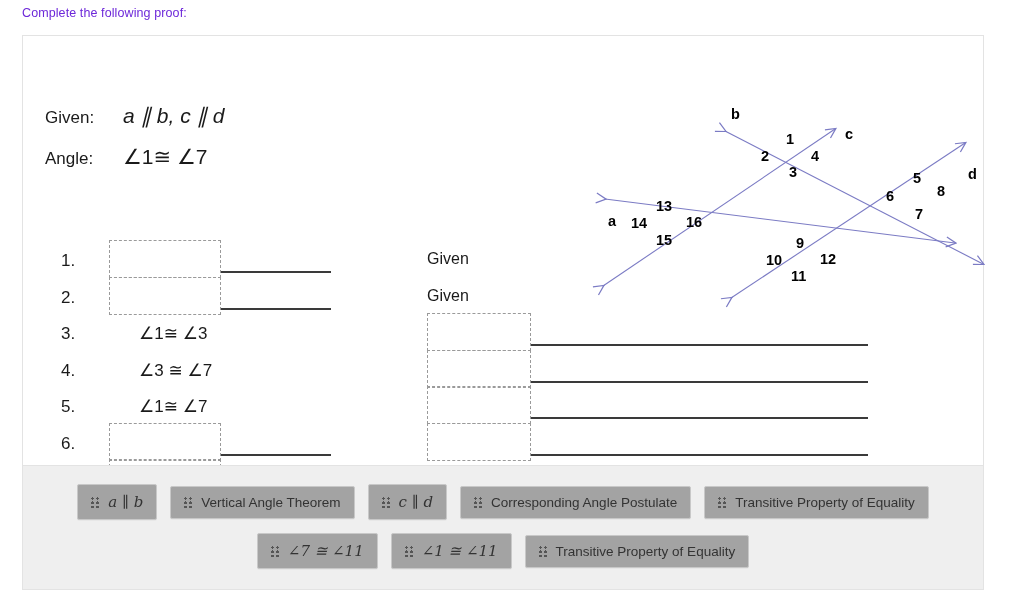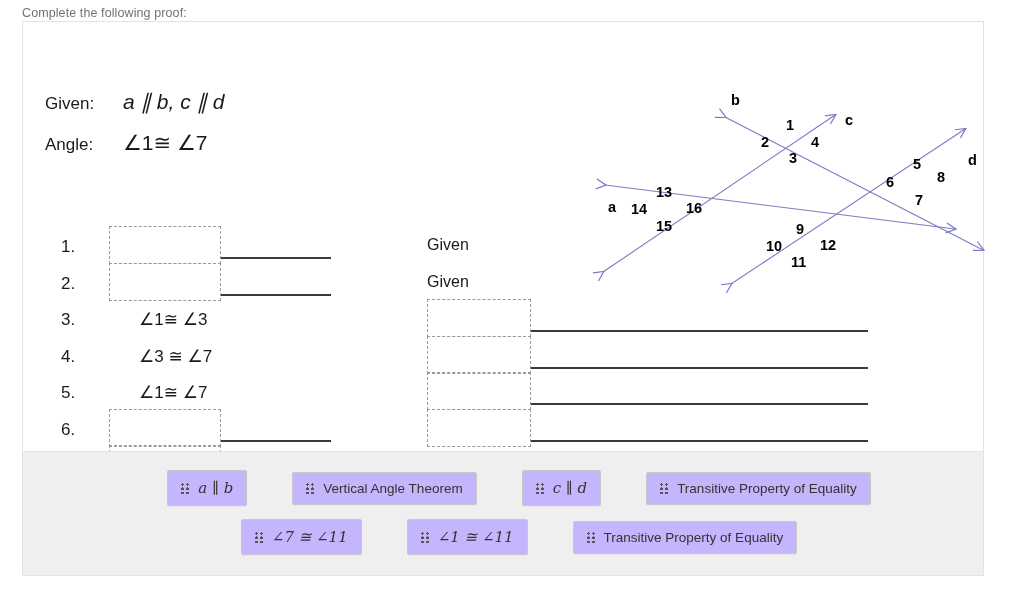--- a/index.html
+++ b/index.html
@@ -6,24 +6,24 @@
   body{
     width:1010px;height:606px;
     background:#ffffff;
     font-family:"Liberation Sans",sans-serif;
     color:#1a1a1a;
     overflow:hidden;
     position:relative;
   }
   #prompt{
     position:absolute;left:22px;top:6px;
-    font-size:12.5px;color:#737373;letter-spacing:.1px;
+    font-size:12.5px;color:#6d28d9;letter-spacing:.1px;
   }
   #card{
-    position:absolute;left:22px;top:21px;
+    position:absolute;left:22px;top:35px;
     width:962px;height:555px;
     border:1px solid #e3e3e3;
     background:#ffffff;
     box-sizing:border-box;
     padding-left:32px;
   }
   
   #given-block{position:absolute;left:22px;top:68px;}
   .gp-row{display:flex;align-items:baseline;margin-bottom:17px;}
   .gp-label{font-size:17px;width:78px;}
@@ -55,28 +55,27 @@
     position:absolute;left:0;bottom:0;width:100%;
     background:#efefef;
     border-top:1px solid #e3e3e3;
     padding:18px 0 20px 0;
     box-sizing:border-box;
   }
   .tray-row{display:flex;justify-content:center;align-items:center;gap:13px;margin-bottom:13px;}
   .tray-row:last-child{margin-bottom:0;}
   .chip{
     display:inline-flex;align-items:center;gap:9px;
-    background:#c4b5fd;border:1px solid #c8c8c8;
+    background:#a3a3a3;border:1px solid #c8c8c8;
     border-radius:2px;
     padding:8px 13px;
     font-size:13.5px;color:#333;
     cursor:move;
     white-space:nowrap;
     box-shadow:0 1px 0 rgba(0,0,0,.03);
-    margin-left:32px;
   }
   .chip.math{font-family:"DejaVu Serif",serif;font-style:italic;font-size:15px;}
   .grip{
     display:inline-block;width:8px;height:11px;flex:none;
     background-image:
       radial-gradient(circle 1.4px at 1.5px 1.5px,#555 98%,transparent 100%),
       radial-gradient(circle 1.4px at 6.5px 1.5px,#555 98%,transparent 100%),
       radial-gradient(circle 1.4px at 1.5px 5.8px,#555 98%,transparent 100%),
       radial-gradient(circle 1.4px at 6.5px 5.8px,#555 98%,transparent 100%),
       radial-gradient(circle 1.4px at 1.5px 10px,#555 98%,transparent 100%),
@@ -235,20 +234,24 @@
       <span class="chip">
         <span class="grip"></span>
         <span>Vertical Angle Theorem</span>
       </span>
       <span class="chip math">
         <span class="grip"></span>
         <span>c ∥ d</span>
       </span>
       <span class="chip">
         <span class="grip"></span>
+        <span>Corresponding Angle Postulate</span>
+      </span>
+      <span class="chip">
+        <span class="grip"></span>
         <span>Transitive Property of Equality</span>
       </span>
     </div>
 
     <div class="tray-row">
       <span class="chip math">
         <span class="grip"></span>
         <span>∠7 ≅ ∠11</span>
       </span>
       <span class="chip math">

